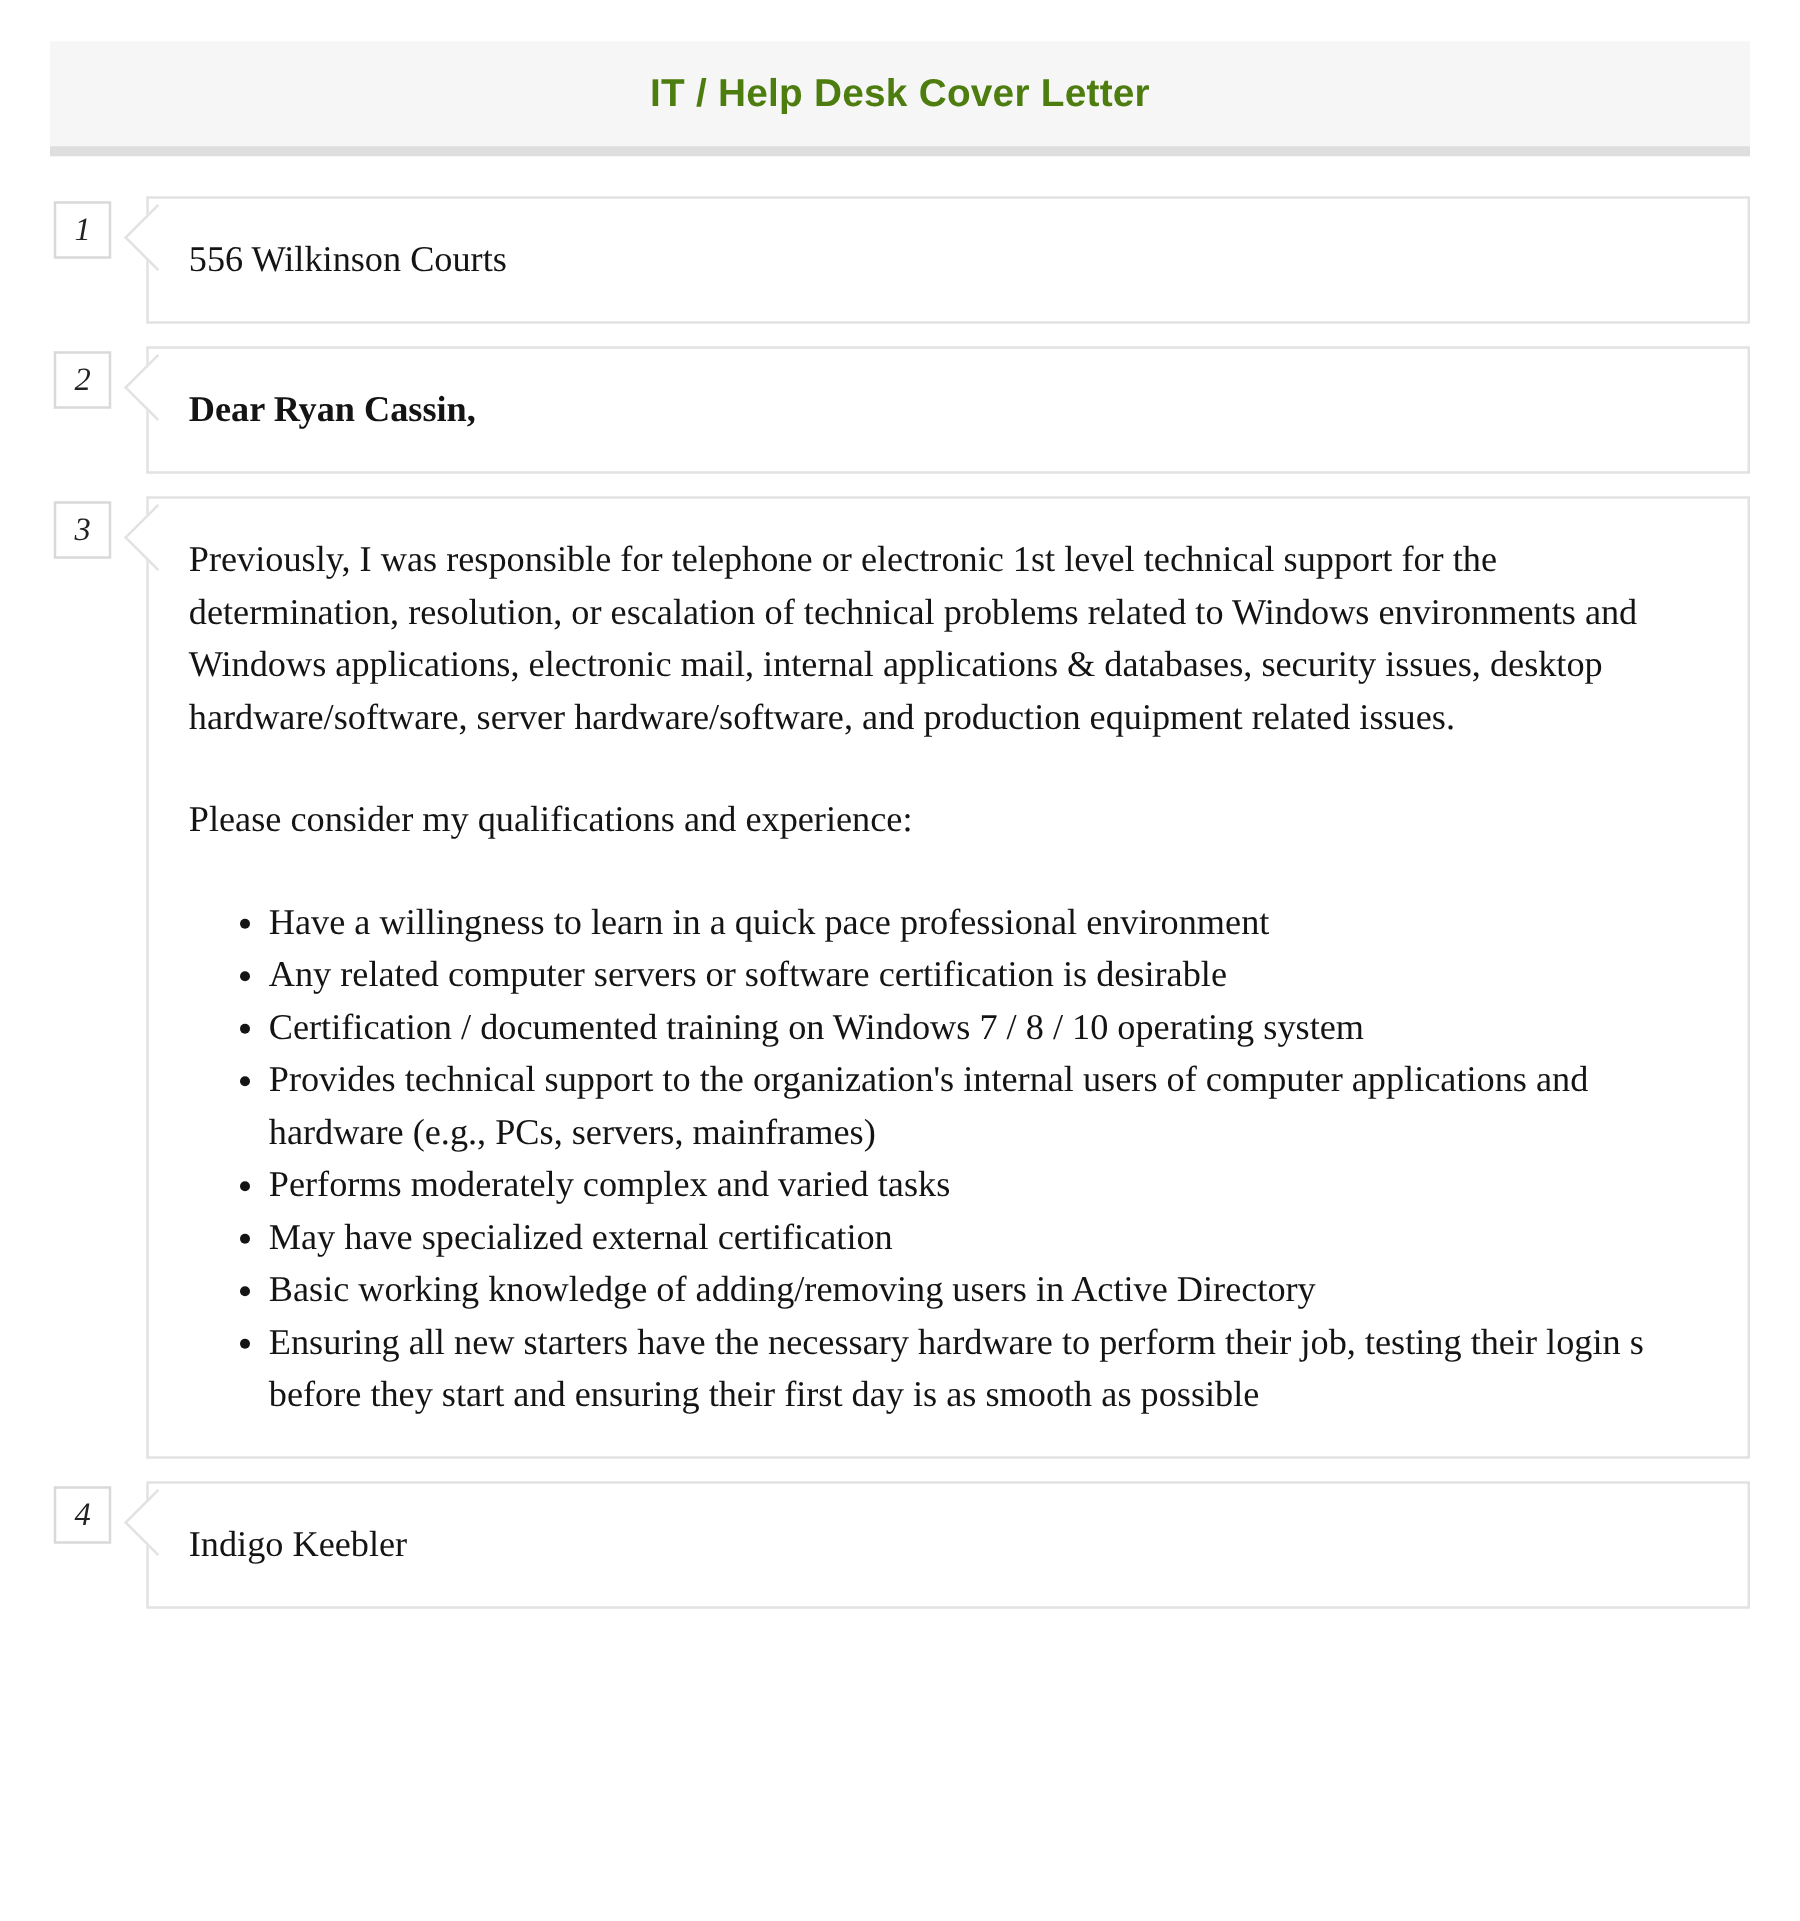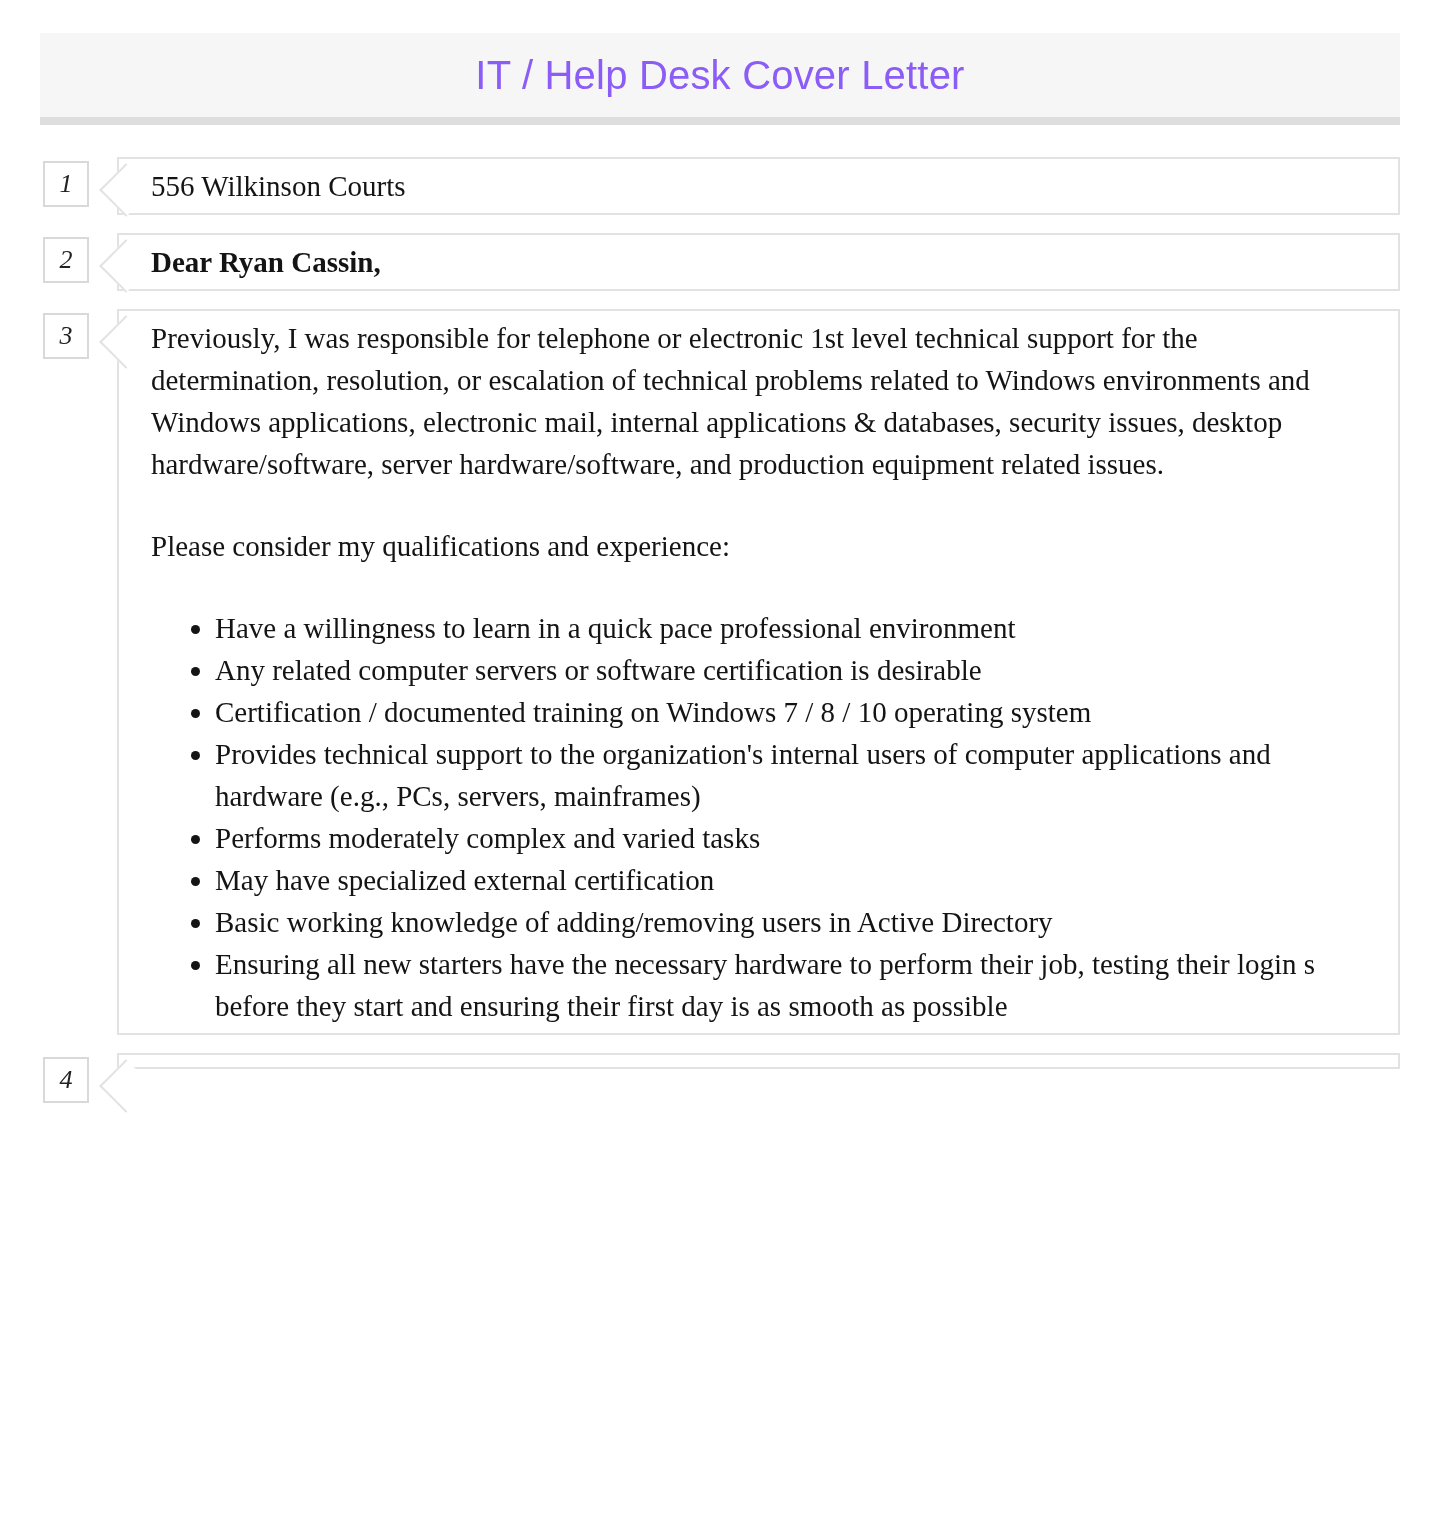--- a/index.html
+++ b/index.html
@@ -23,24 +23,24 @@
     margin: 33px 40px 0 40px;
     height: 84px;
     background: #f6f6f6;
     border-bottom: 8px solid #dedede;
     display: flex;
     align-items: center;
     justify-content: center;
   }
   .header .title {
     font-family: "Liberation Sans", sans-serif;
-    font-weight: 400;
-    font-size: 40px;
+    font-weight: 700;
+    font-size: 31px;
     letter-spacing: 0.2px;
-    color: #8b5cf6;
+    color: #4d7c0f;
   }
   
   .section {
     position: relative;
     margin: 18px 40px 0 40px;
     padding-left: 77px;
   }
   .section.first {
     margin-top: 32px;
   }
@@ -58,21 +58,21 @@
     justify-content: center;
     font-style: italic;
     font-size: 26px;
     line-height: 1;
     color: #222222;
   }
   .bubble {
     position: relative;
     background: #ffffff;
     border: 2px solid #e2e2e2;
-    padding: 6px 32px;
+    padding: 28px 32px;
     font-size: 29px;
     line-height: 42px;
   }
   
   .bubble::before {
     content: "";
     position: absolute;
     left: -12px;
     top: 12px;
     width: 36px;
@@ -141,17 +141,18 @@
         <li>May have specialized external certification</li>
         <li>Basic working knowledge of adding/removing users in Active Directory</li>
         <li>Ensuring all new starters have the necessary hardware to perform their job, testing their login s before they start and ensuring their first day is as smooth as possible</li>
       </ul>
     </div>
   </div>
 
   <div class="section">
     <div class="badge">4</div>
     <div class="bubble">
+      <p>Indigo Keebler</p>
     </div>
   </div>
 
   <div class="spacer-bottom"></div>
 </div>
 
 </body></html>

